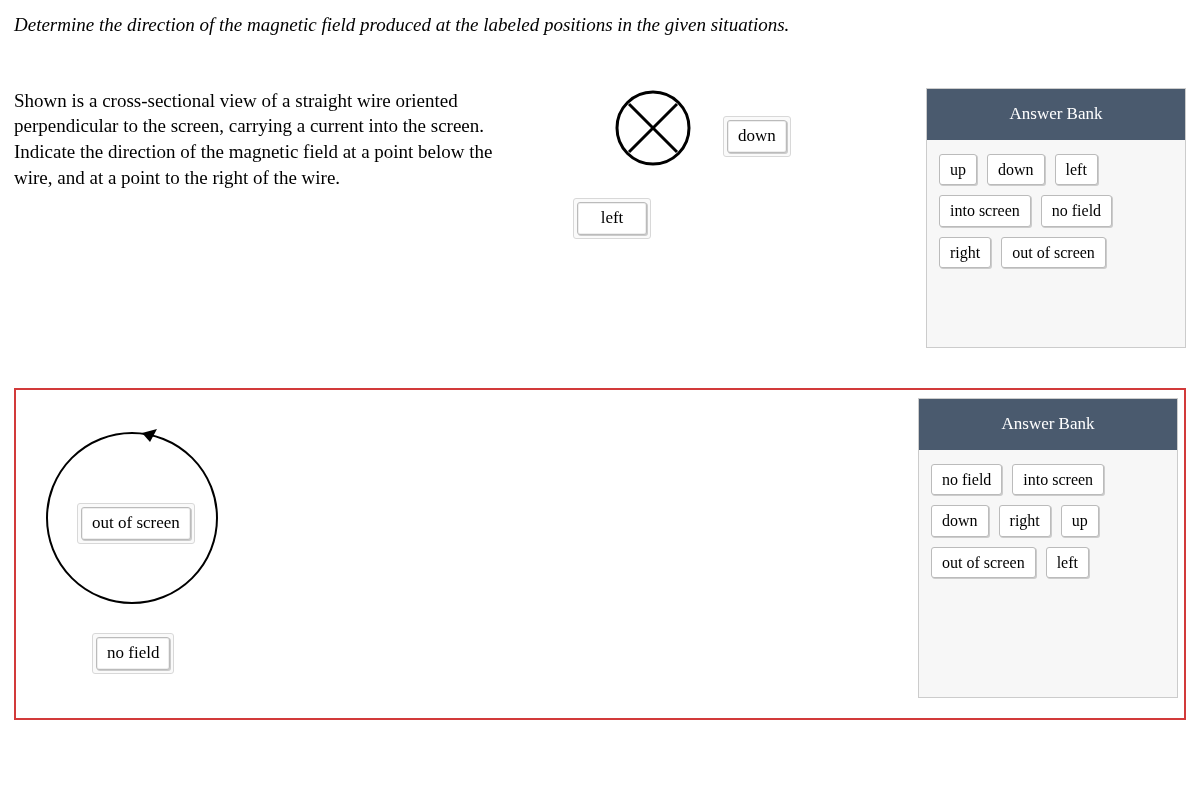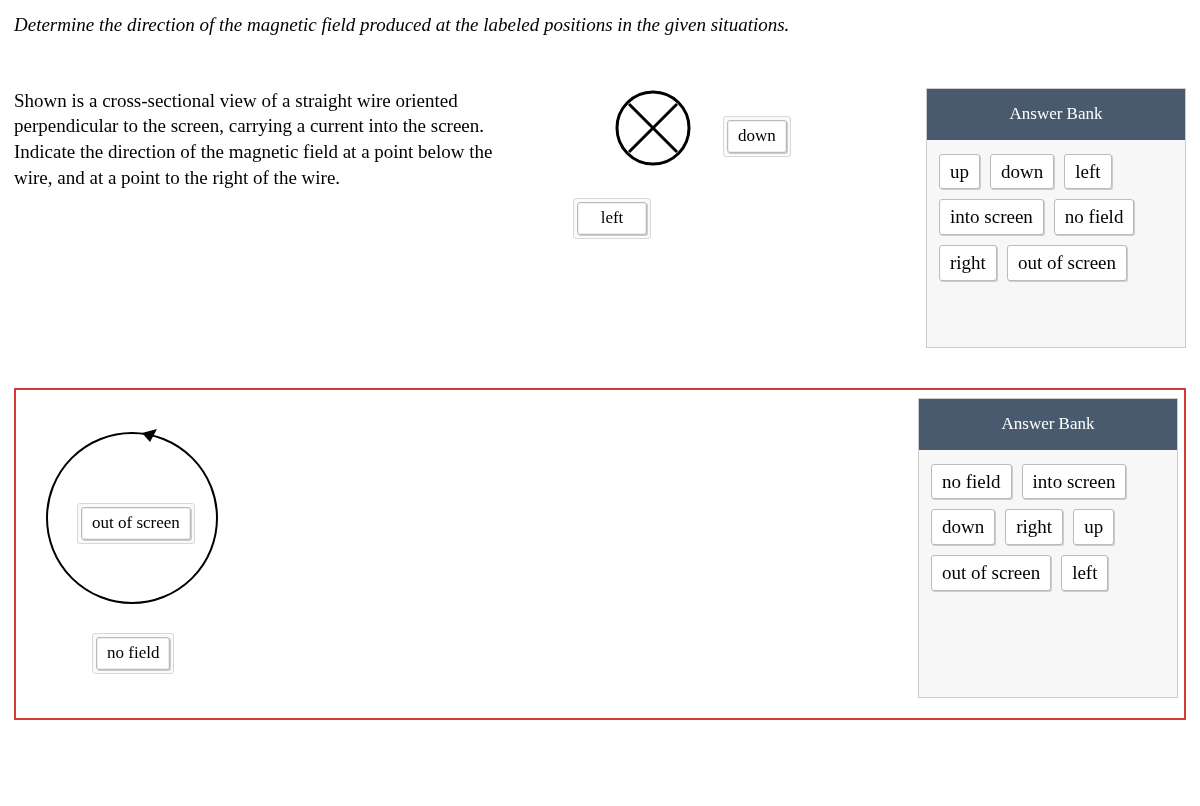--- a/index.html
+++ b/index.html
@@ -34,21 +34,21 @@
     flex-wrap: wrap;
     gap: 10px 10px;
     align-items: flex-start;
   }
   .chip {
     display: inline-block;
     background: #fff;
     border: 1px solid #bbb;
     border-radius: 3px;
     padding: 4px 10px;
-    font-size: 19px;
+    font-size: 16px;
     box-shadow: 1px 1px 0 #ccc;
     cursor: move;
   }
   .dropzone {
     display: inline-block;
     background: #fff;
     border: 1px solid #bbb;
     border-radius: 3px;
     padding: 4px 10px;
     font-size: 17px;

